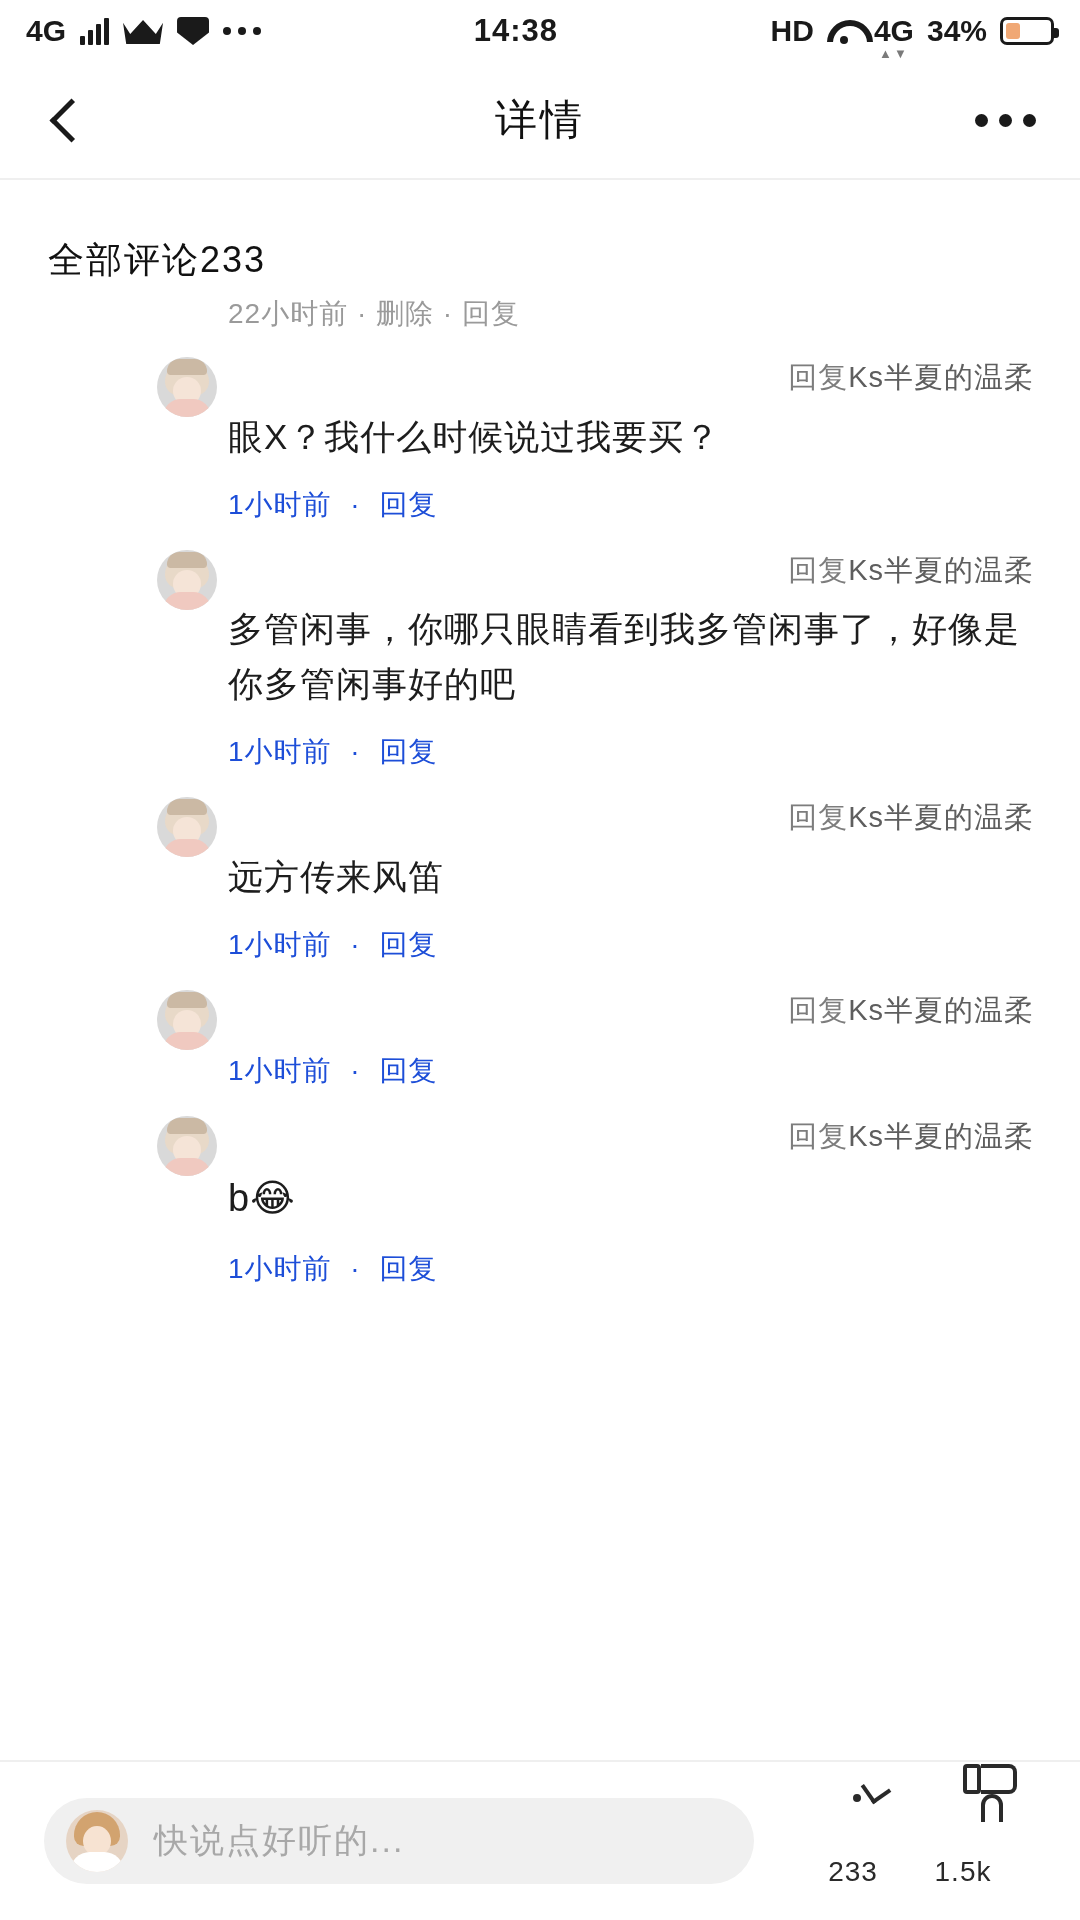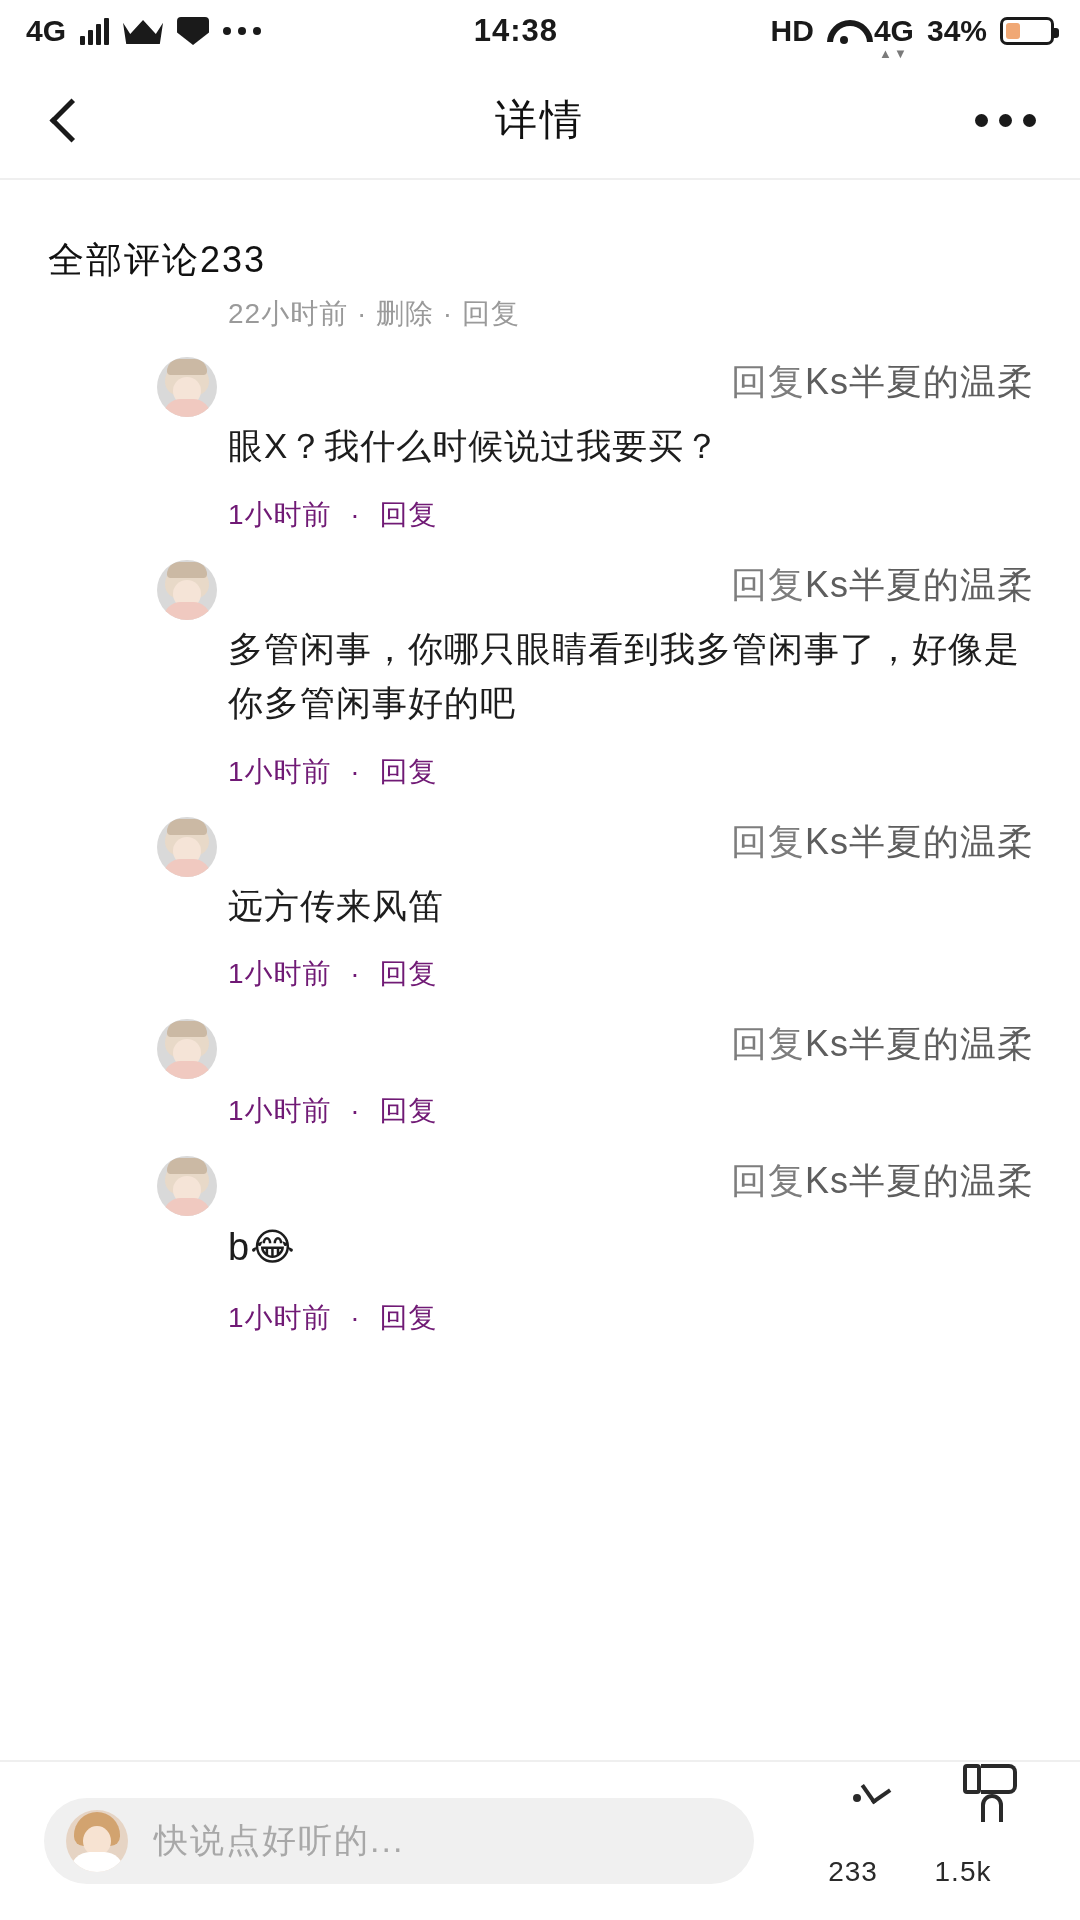--- a/index.html
+++ b/index.html
@@ -145,40 +145,40 @@
     position: absolute; left: 16px; top: 20px; width: 28px; height: 28px;
     background: #f5e4d7; border-radius: 50%;
   }
   .avatar .body {
     position: absolute; left: 6px; bottom: 0; width: 48px; height: 18px;
     background: #f0c9c0; border-radius: 20px 20px 0 0;
   }
 
   .reply-head {
     text-align: right;
-    font-size: 36px;
+    font-size: 29px;
     color: #7d7d7d;
     letter-spacing: 1px;
     line-height: 1.4;
   }
   .reply-head .to {
     color: #5e5e5e;
   }
   .comment-body {
     font-size: 35px;
     color: #1d1d1d;
     line-height: 1.55;
     letter-spacing: 1px;
     margin-top: 12px;
     padding-left: 40px;
   }
   .comment-body.emoji { font-size: 38px; }
   .meta {
     font-size: 28px;
-    color: #701a75;
+    color: #1d4ed8;
     padding-left: 40px;
     margin-top: 22px;
     margin-bottom: 26px;
     letter-spacing: 1px;
   }
   .meta .dot { margin: 0 10px; }
   .meta-top {
     font-size: 28px;
     color: #9a9a9a;
     padding-left: 228px;

